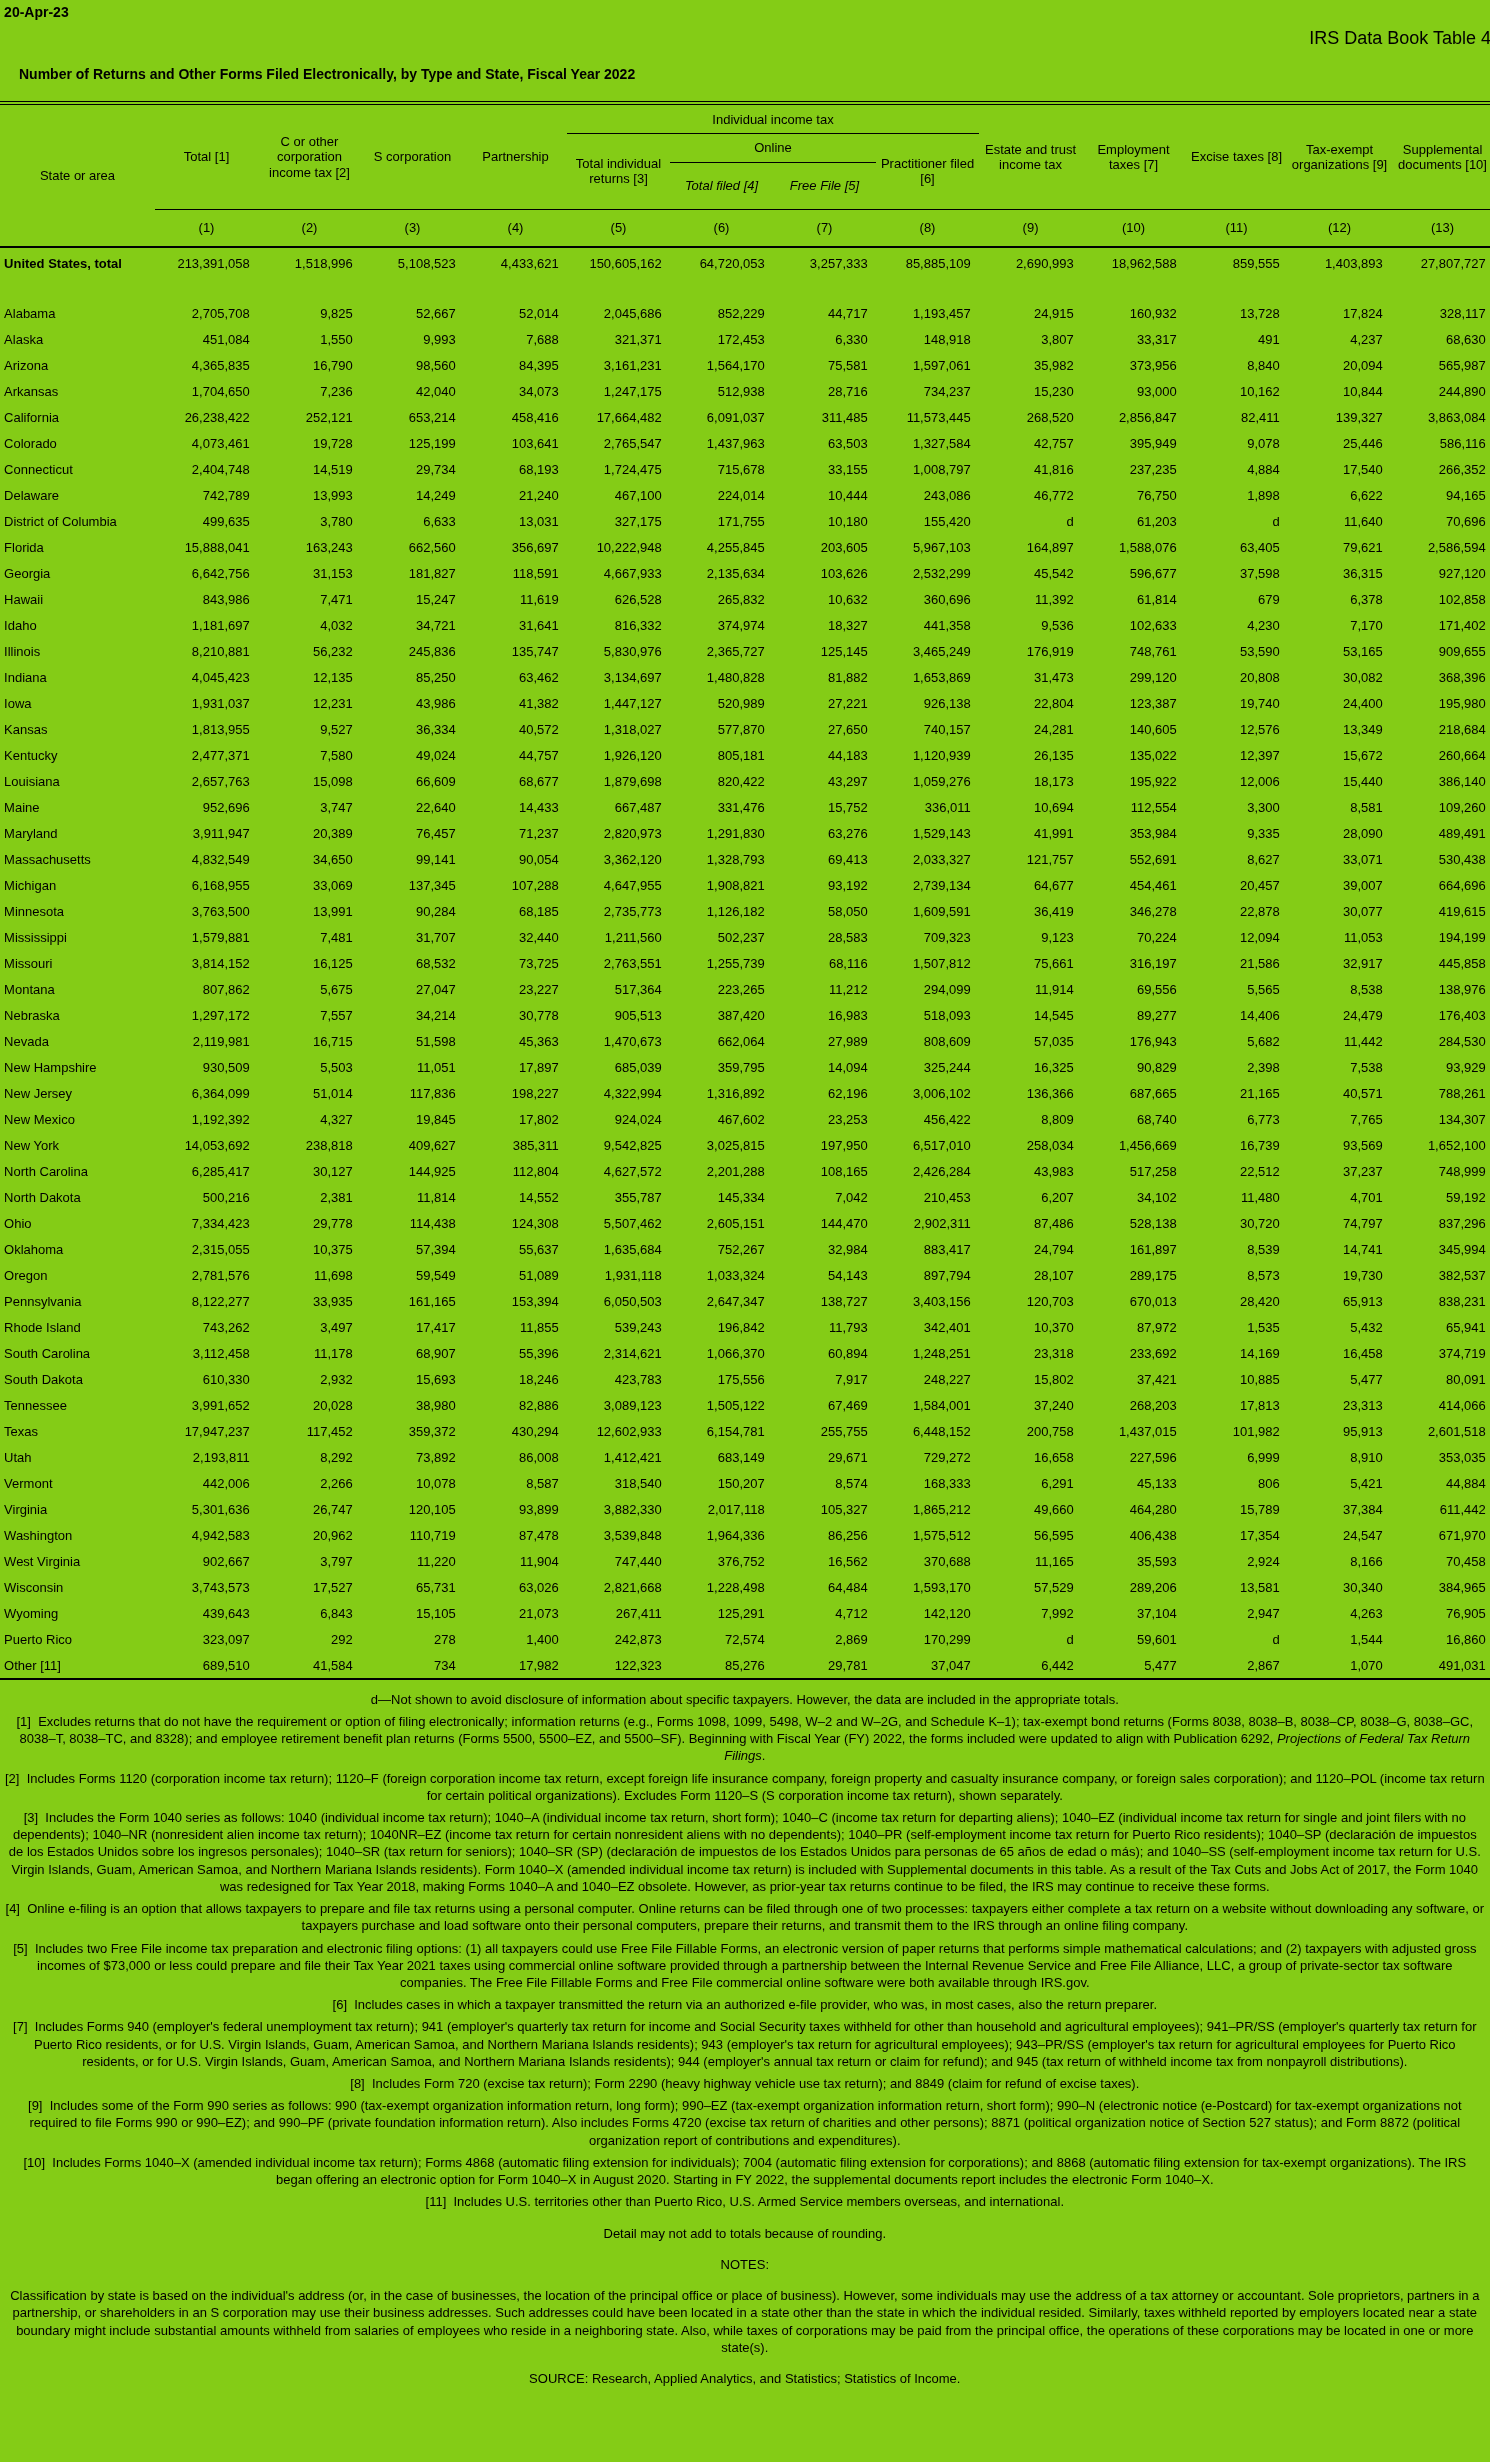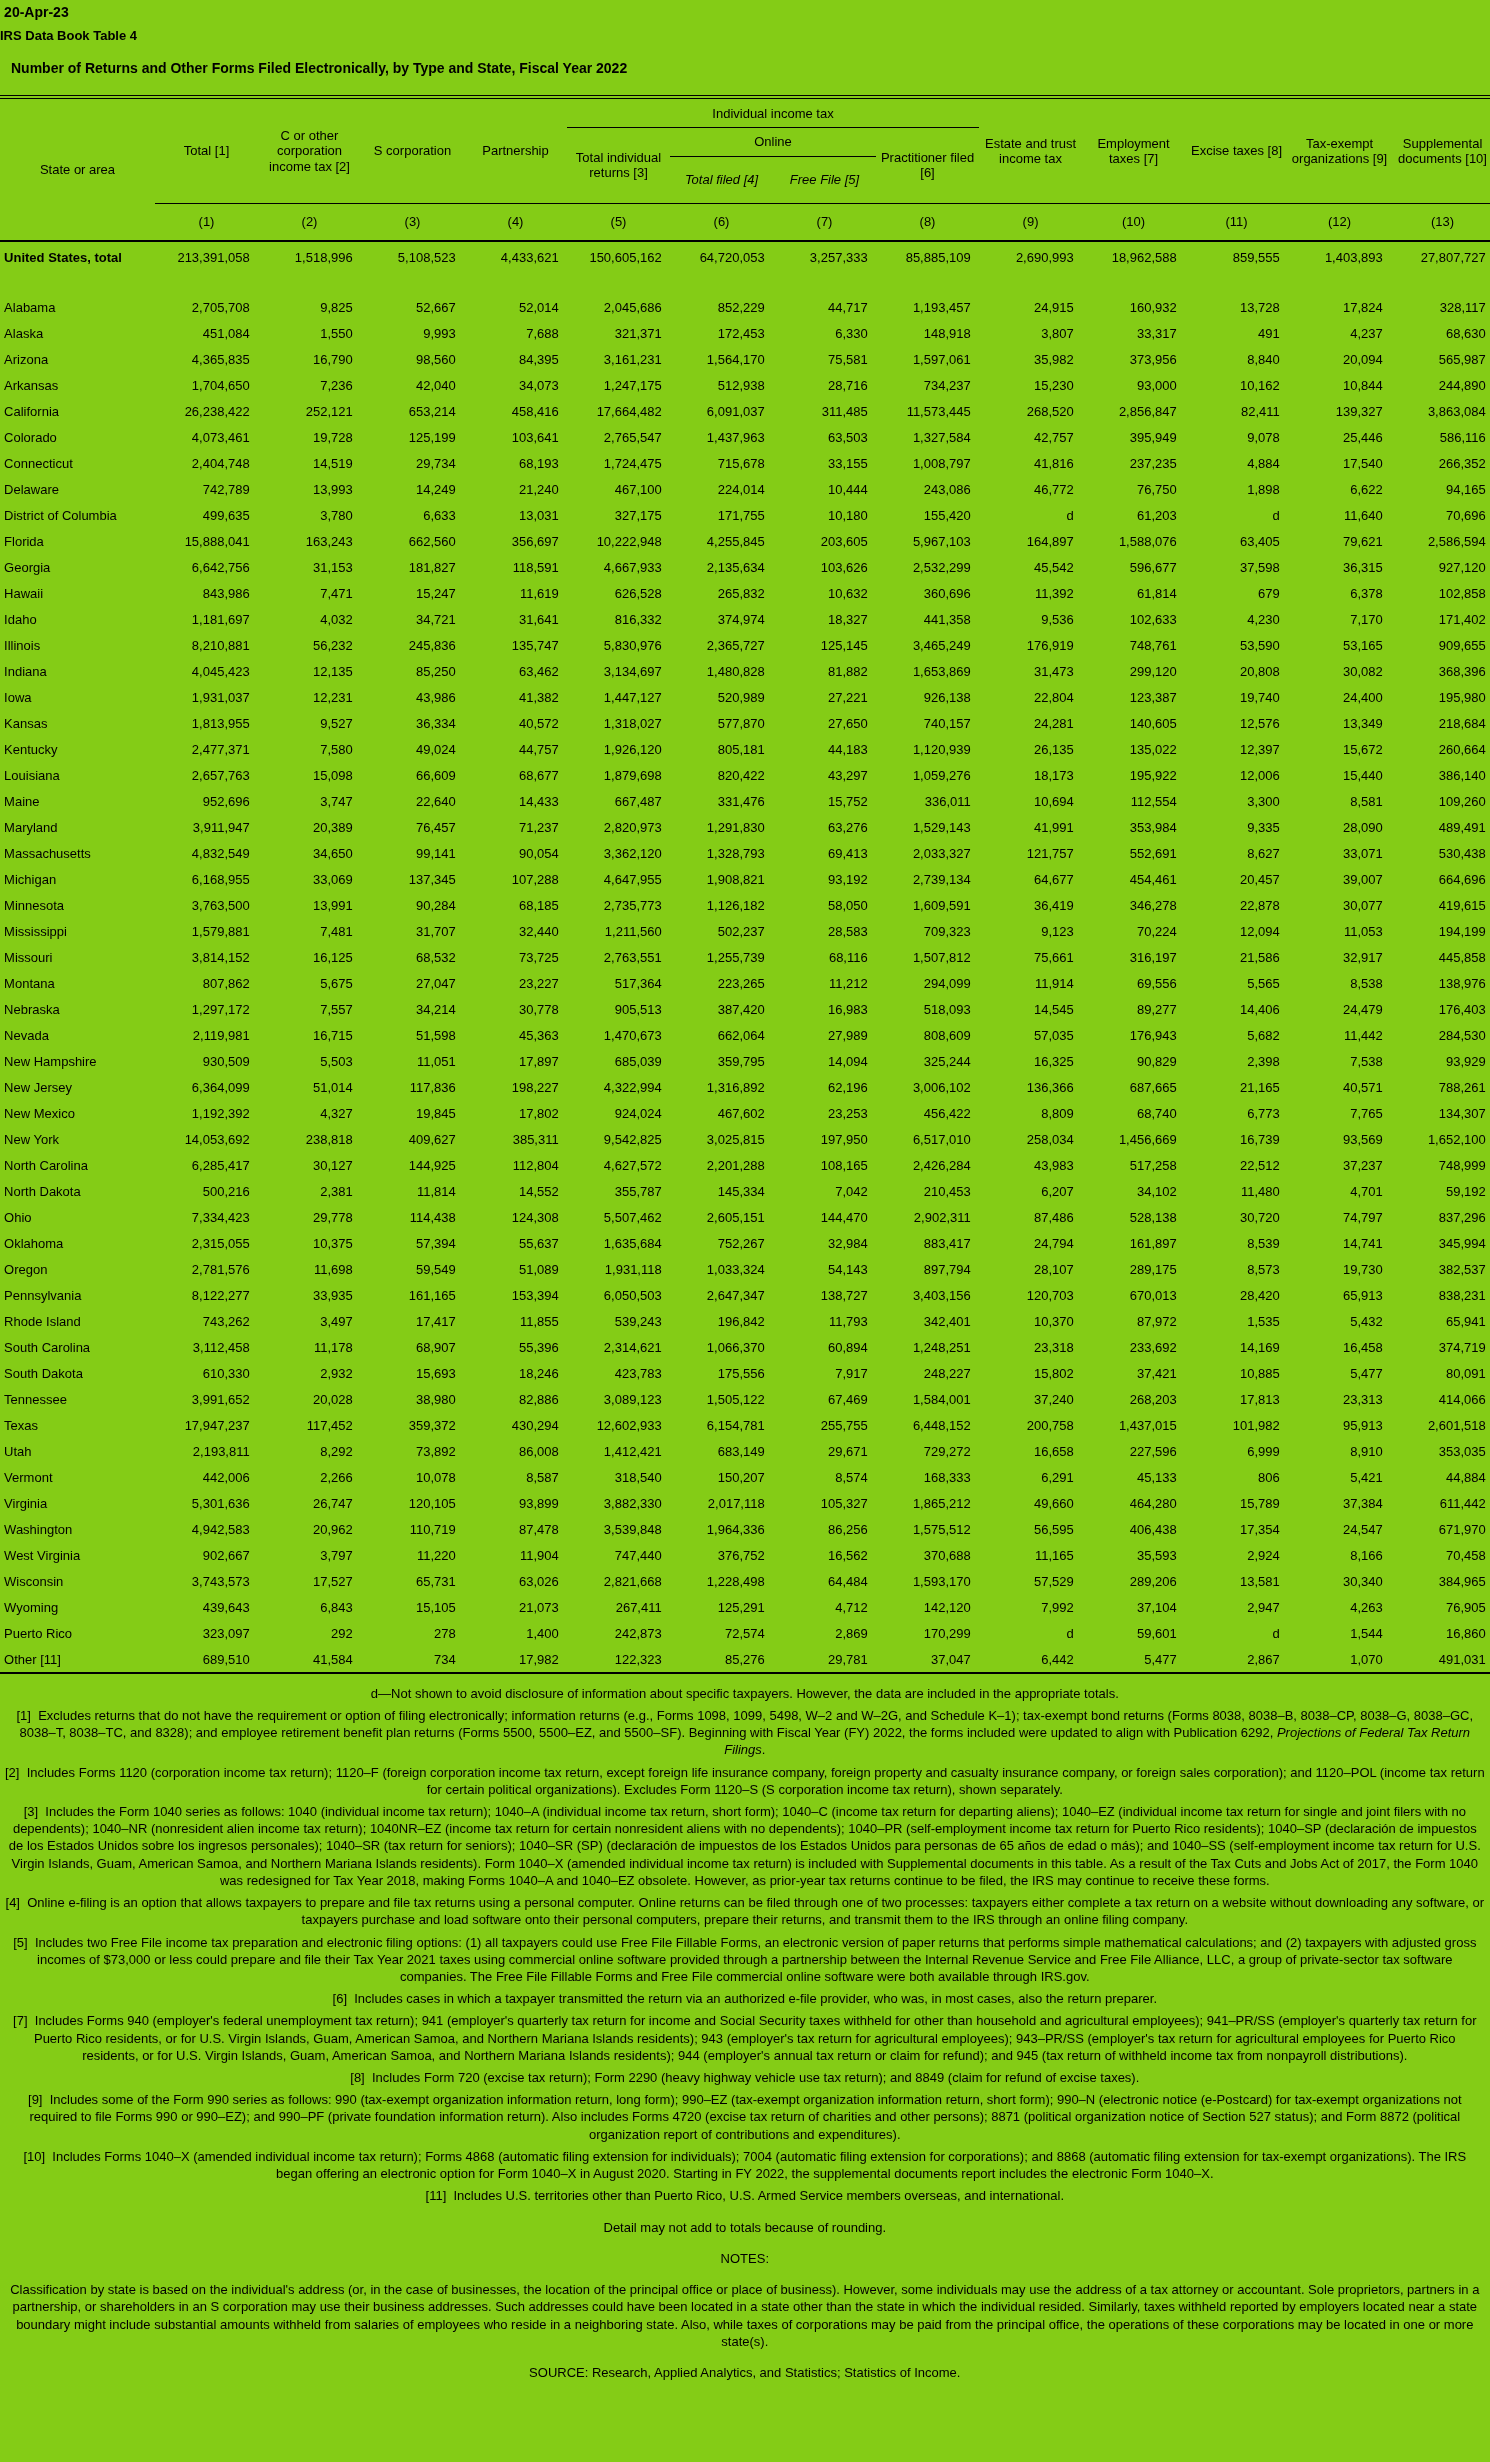--- a/index.html
+++ b/index.html
@@ -1,22 +1,22 @@
 <!DOCTYPE html>
 <html style="font-size:11px"><head>
 <meta charset="utf-8">
 <style>
   html,body{margin:0;padding:0;background:#fff;}
   .page{
     width:1491px;height:2462px;box-sizing:border-box;background:#84cc16;color:#000;
     font-family:"Liberation Sans","DejaVu Sans",sans-serif;overflow:hidden;position:relative;
   }
   .doc-date{font-weight:bold;font-size:14px;padding:4.1px 0 0 4.1px;}
-  .doc-title{font-weight:bold;font-size:13px;text-align:left;margin-top:8.3px;}
-  .doc-subtitle{font-weight:bold;font-size:14px;margin-top:16.6px;padding-left:11px;}
+  .doc-title{font-weight:normal;font-size:18px;text-align:right;margin-top:8.3px;}
+  .doc-subtitle{font-weight:bold;font-size:14px;margin-top:16.6px;padding-left:19px;}
   .double-rule{margin-top:19.3px;height:2.1px;border-top:1.4px solid #000;border-bottom:1.4px solid #000;}
   table{width:1491px;border-collapse:collapse;table-layout:fixed;}
   col.c-state{width:155px;}
   col.c-num{width:103px;}
   th,td{font-weight:normal;font-size:13px;padding:0;}
   thead th{vertical-align:middle;line-height:1.18;padding:1.4px 3.5px;}
   thead th.state-h{border-bottom:2.1px solid #000;}
   thead th.group-h{border-bottom:1.4px solid #000;height:25px;}
   .h2 th{height:40px;}
   .h3 th{height:43px;font-style:italic;}

